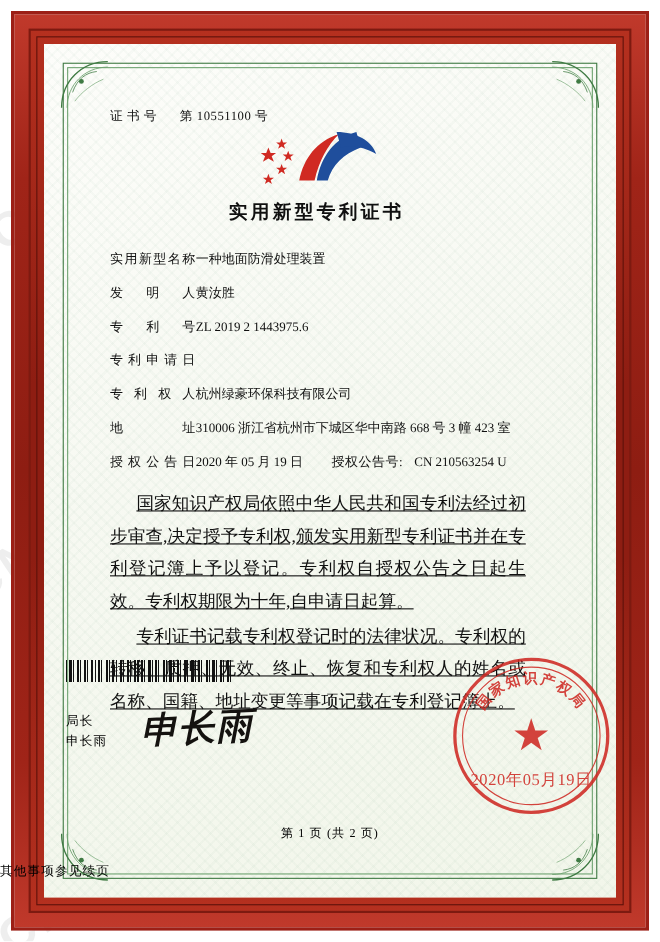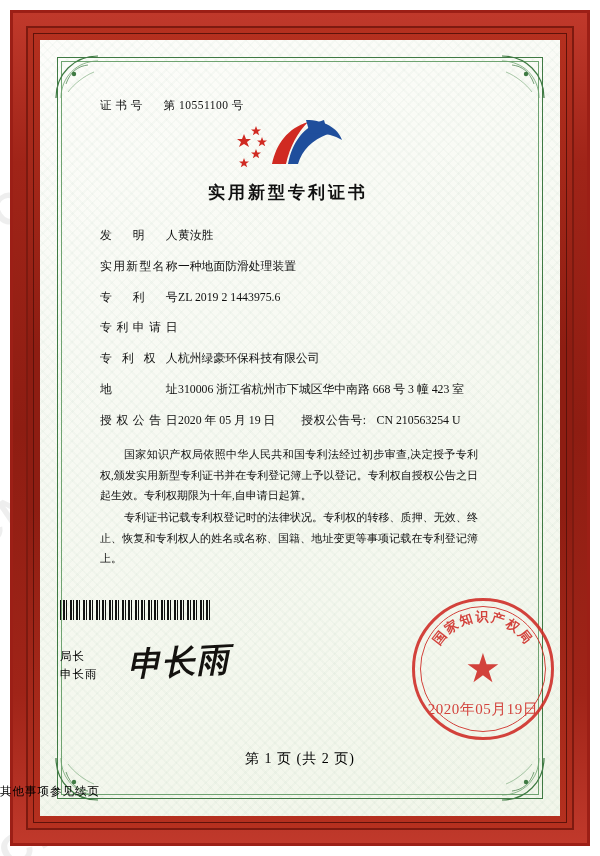--- a/index.html
+++ b/index.html
@@ -159,25 +159,26 @@
   }
   .field .lbl2 {
     flex: 0 0 auto;
     margin-left: 26px;
     letter-spacing: 0.5px;
   }
   .field .val2 {
     margin-left: 10px;
   }
   .para {
-    font-size: 11px;
+    font-size: 16px;
     line-height: 1.85;
     text-indent: 24px;
     margin: 0 6px 0 8px;
     text-align: justify;
+    text-decoration: underline;
   }
   .para.second { margin-top: 2px; }
 
   
   .barcode {
     position: absolute;
     left: 60px;
     top: 600px;
     width: 152px;
     height: 20px;
@@ -253,21 +254,21 @@
     font-size: 13px;
     font-weight: bold;
     fill: #cf2a24;
     letter-spacing: 2px;
   }
   .page-num {
     position: absolute;
     left: 0; right: 0;
     top: 750px;
     text-align: center;
-    font-size: 14px;
+    font-size: 11px;
     letter-spacing: 1px;
   }
   .footnote {
     position: absolute;
     left: 0; right: 0;
     top: 784px;
     font-size: 11.5px;
     letter-spacing: 1px;
   }
 </style>
@@ -349,26 +350,26 @@
             <polygon points="24,31 25.3,34.5 29,34.5 26,36.8 27.2,40.3 24,38.2 20.8,40.3 22,36.8 19,34.5 22.7,34.5"></polygon>
             <polygon points="12,40 13.3,43.5 17,43.5 14,45.8 15.2,49.3 12,47.2 8.8,49.3 10,45.8 7,43.5 10.7,43.5"></polygon>
           </g>
         </svg>
       </span>
     </div>
 
     <div class="doc-title">实用新型专利证书</div>
 
     <div class="field">
+      <span class="lbl">实用新型名称</span>
+      <span class="val">一种地面防滑处理装置</span>
+    </div>
+    <div class="field">
       <span class="lbl">发 明 人</span>
       <span class="val">黄汝胜</span>
-    </div>
-    <div class="field">
-      <span class="lbl">实用新型名称</span>
-      <span class="val">一种地面防滑处理装置</span>
     </div>
     <div class="field">
       <span class="lbl">专 利 号</span>
       <span class="val">ZL 2019 2 1443975.6</span>
     </div>
     <div class="field">
       <span class="lbl">专利申请日</span>
     </div>
     <div class="field">
       <span class="lbl">专 利 权 人</span>

